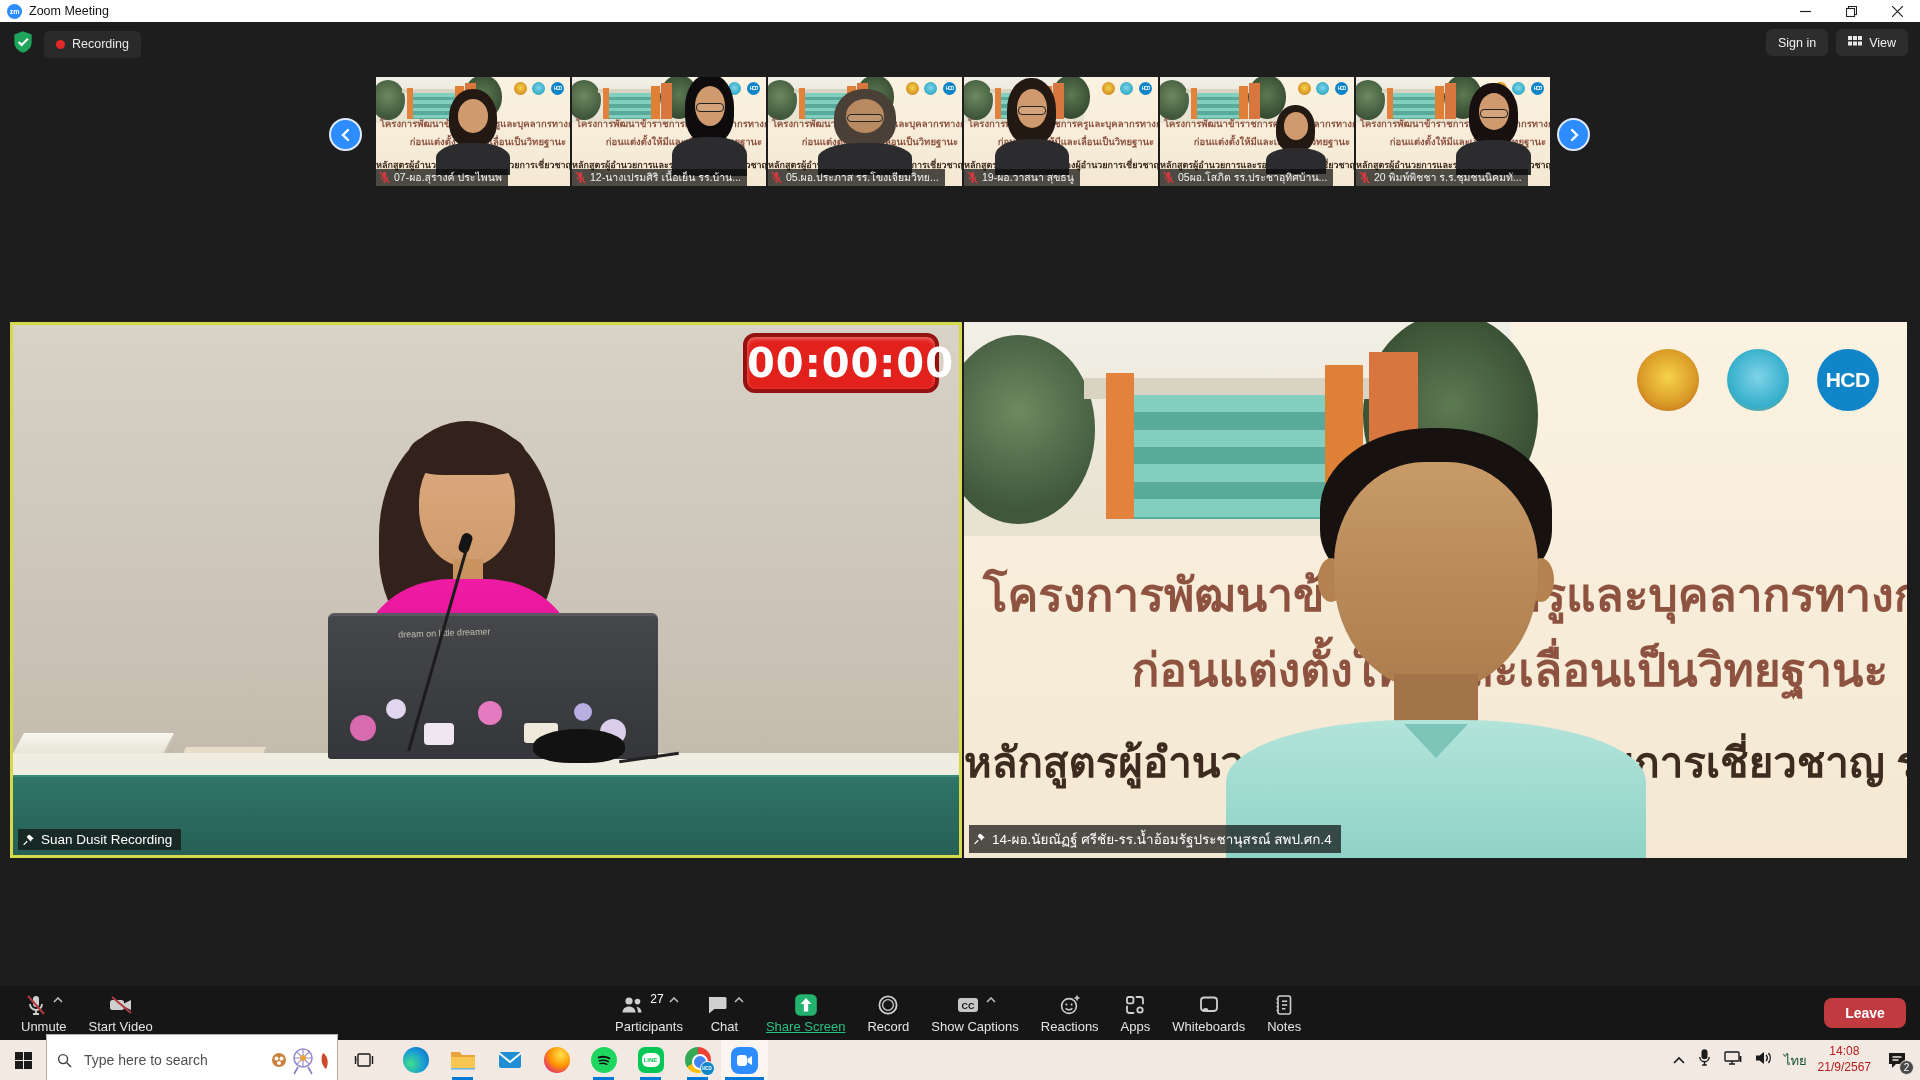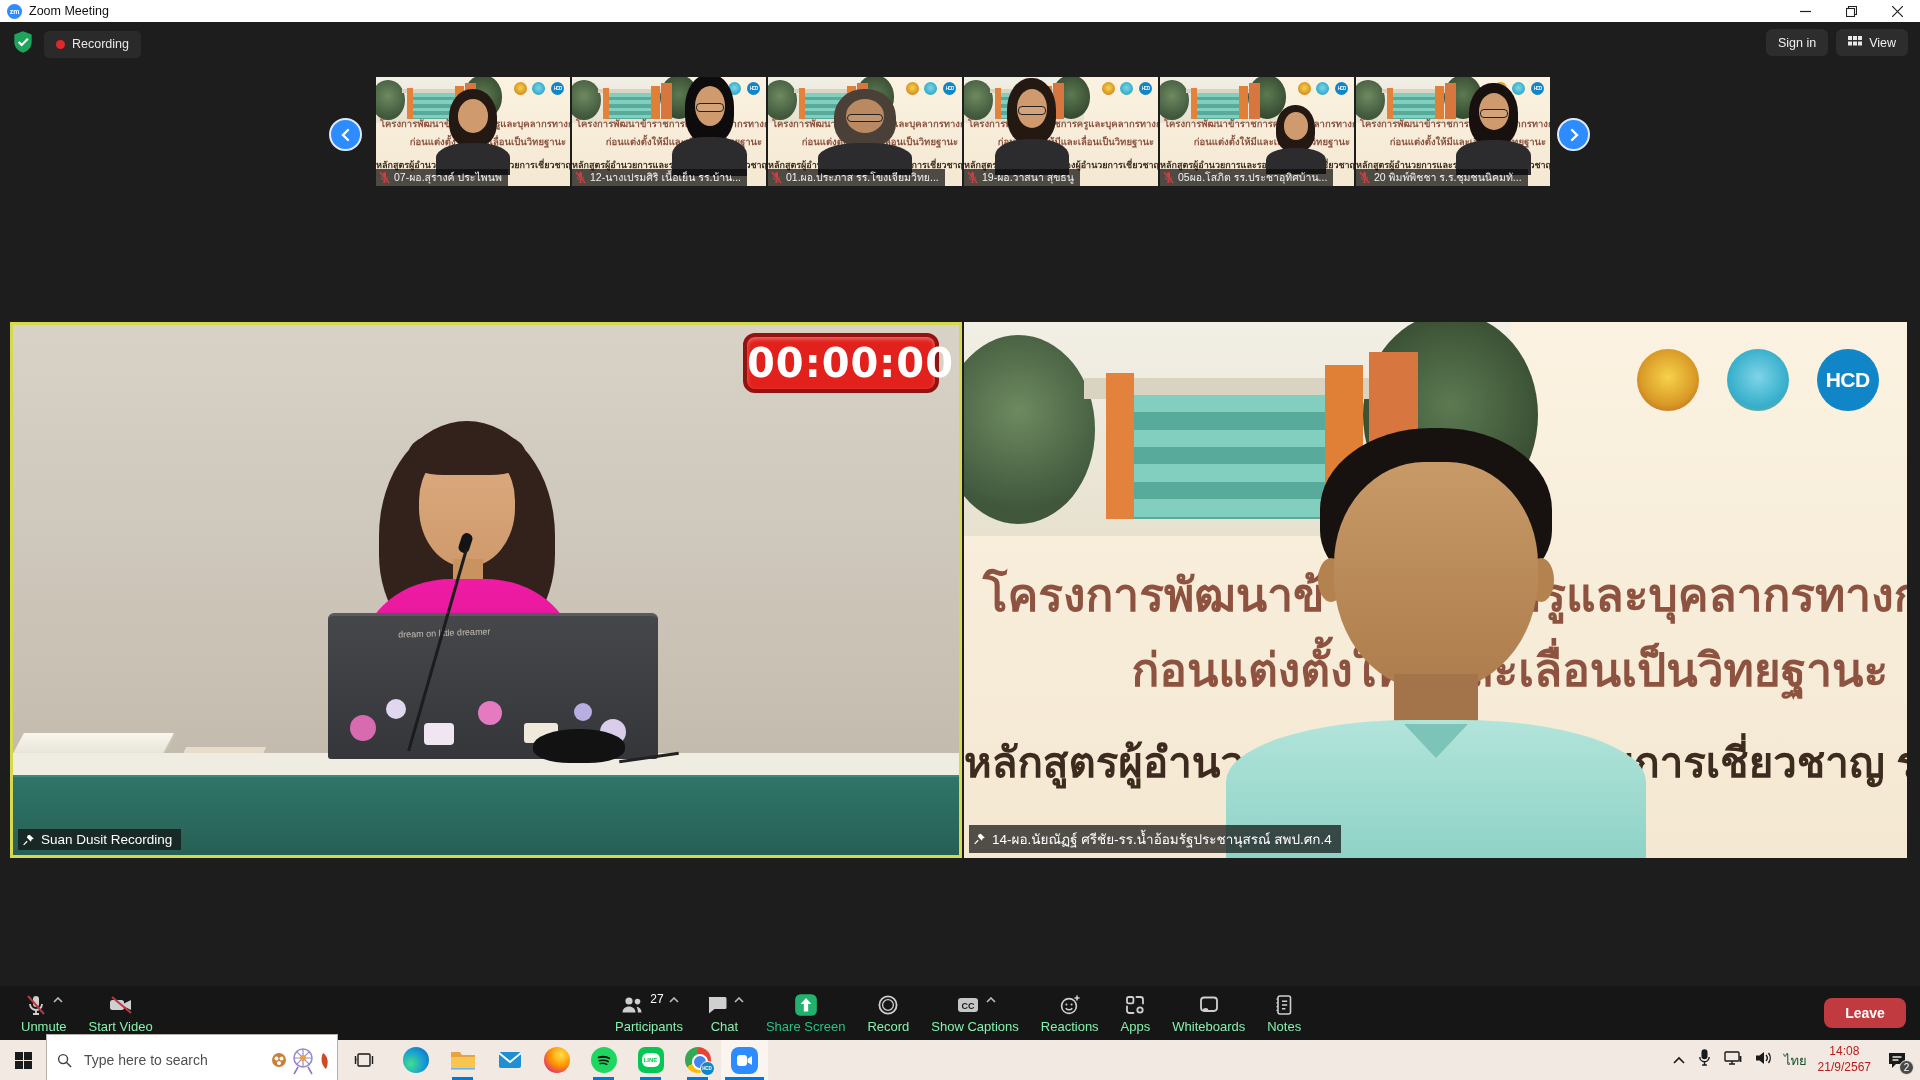--- a/index.html
+++ b/index.html
@@ -156,22 +156,22 @@
     display:flex; align-items:center; gap:6px; padding:3px 9px 3px 4px; z-index:6; }
   .name-chip span { color:#fff; font-size:13.5px; white-space:nowrap; }
 
   
   .toolbar { position:absolute; left:0; top:964px; width:1920px; height:54px; background:#161616; }
   .tb-left { position:absolute; left:10px; top:0; height:54px; display:flex; align-items:center; }
   .tb-center { position:absolute; left:604px; top:0; height:54px; display:flex; align-items:center; }
   .tbi { display:flex; flex-direction:column; align-items:center; justify-content:center;
     padding:0 11px; height:54px; }
   .tbi .row { height:26px; display:flex; align-items:center; gap:5px; }
-  .tbi .lbl { margin-top:1px; font-size:13px; color:#86efac; white-space:nowrap; }
-  .lbl-green { color:#26c281 !important; }
+  .tbi .lbl { margin-top:1px; font-size:13px; color:#e5e5e5; white-space:nowrap; }
+  .lbl-green { color:#26c281 !important;text-decoration:underline; }
   .count { color:#fff; font-size:12px; position:relative; top:-6px; }
   .caret { position:relative; top:-7px; }
   .leave-btn { position:absolute; right:14px; top:12px; width:82px; height:30px; background:#c13a40;
     border-radius:8px; display:grid; place-items:center; }
   .leave-btn span { color:#fff; font-size:14px; font-weight:bold; }
 
   
   .taskbar { position:absolute; left:0; top:1040px; width:1920px; height:40px; background:#f1e9e2;
     display:flex; align-items:center; }
   .tk-start { width:46px; height:40px; display:grid; place-items:center; }
@@ -379,21 +379,21 @@
           <div class="p-face"></div>
           <div class="glasses"></div>
           <div class="p-body"></div>
         </div>
       <div class="thumb-name">
         <svg width="11" height="13" viewBox="0 0 14 16">
             <rect x="5" y="1" width="4" height="8" rx="2" fill="#d8393e"></rect>
             <path d="M3 7a4 4 0 0 0 8 0M7 11v3M5 14h4" stroke="#d8393e" stroke-width="1.4" fill="none"></path>
             <line x1="1" y1="1" x2="13" y2="15" stroke="#d8393e" stroke-width="1.6"></line>
           </svg>
-        <span>01.ผอ.ประภาส รร.โขงเจียมวิทย...</span>
+        <span>05.ผอ.ประภาส รร.โขงเจียมวิทย...</span>
       </div>
     </div>
 
     <div class="thumb t4">
       <div class="banner">
         <div class="photo">
             <div class="tree-l"></div>
             <div class="tree-r"></div>
             <div class="bldg-roof"></div>
             <div class="bldg-glass"></div>

